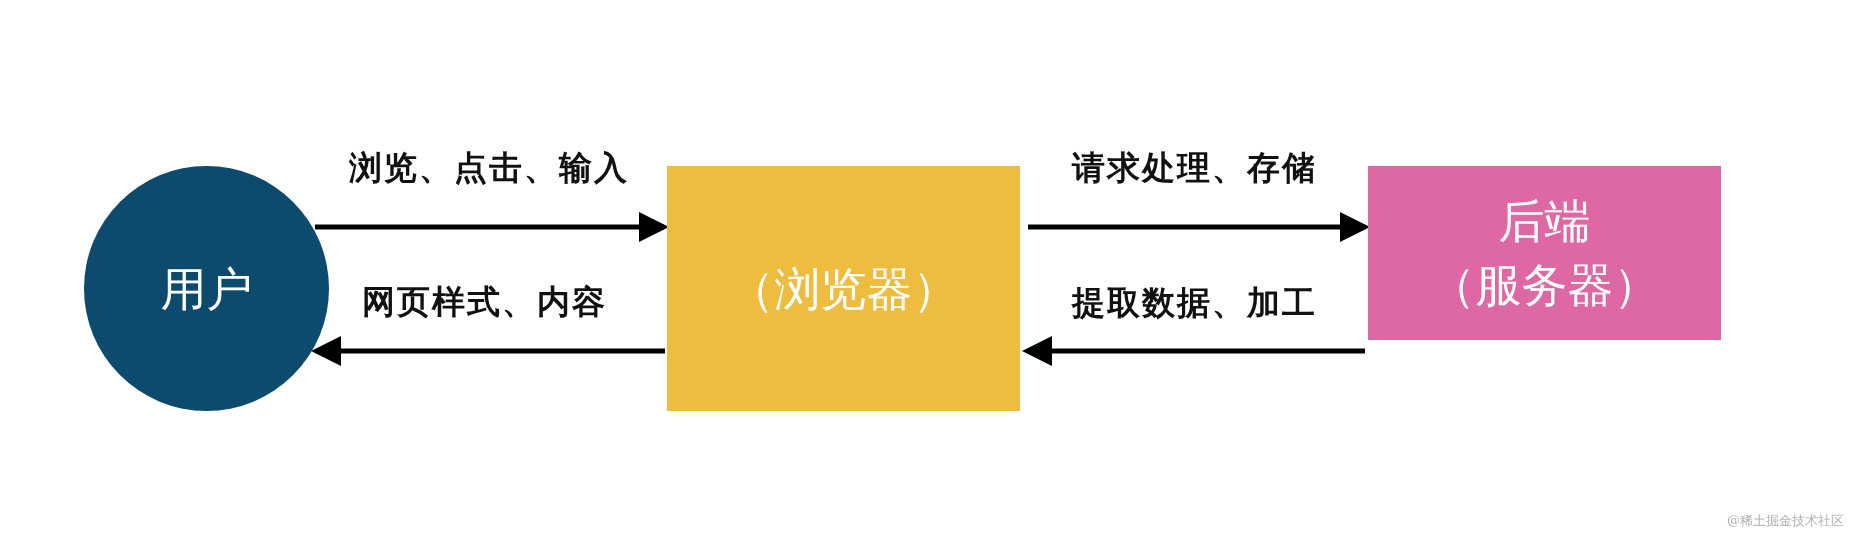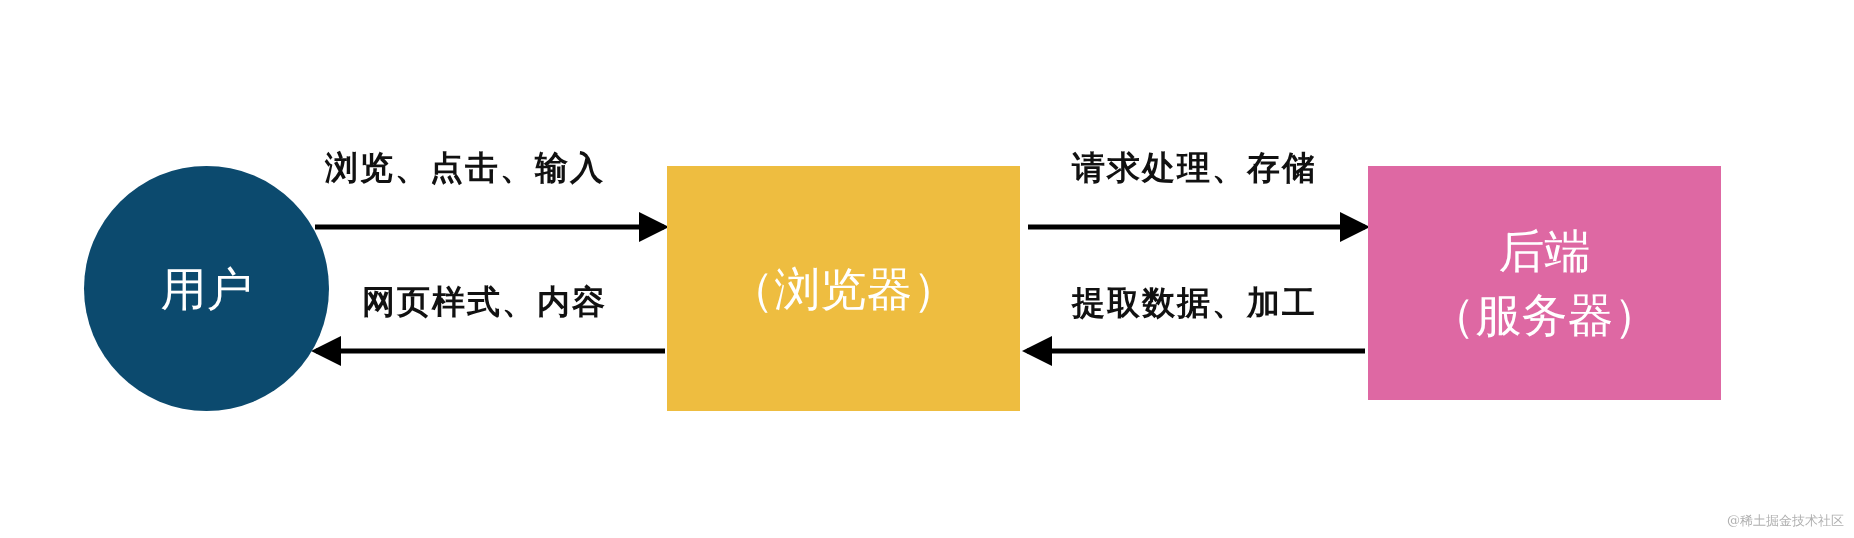--- a/index.html
+++ b/index.html
@@ -40,23 +40,23 @@
 </svg>
 
 <div class="node circle" style="left:84px; top:166px; width:245px; height:245px; background:#0c4a6e;">
   <span class="title">用户</span>
 </div>
 
 <div class="node" style="left:667px; top:166px; width:353px; height:245px; background:#EEBD40;">
   <span class="sub">（浏览器）</span>
 </div>
 
-<div class="node" style="left:1368px; top:166px; width:353px; height:234px; background:#DE68A3;">
+<div class="node" style="left:1368px; top:166px; width:353px; height:174px; background:#DE68A3;">
   <span class="title">后端</span>
   <span class="sub">（服务器）</span>
 </div>
 
-<div class="label" style="left:325px; top:150px;">浏览、点击、输入</div>
+<div class="label" style="left:349px; top:150px;">浏览、点击、输入</div>
 <div class="label" style="left:362px; top:284px;">网页样式、内容</div>
 <div class="label" style="left:1072px; top:150px;">请求处理、存储</div>
 <div class="label" style="left:1072px; top:288px;font-family:Liberation Mono, monospace;">提取数据、加工</div>
 
 <div class="watermark">@稀土掘金技术社区</div>
 
 </body></html>

